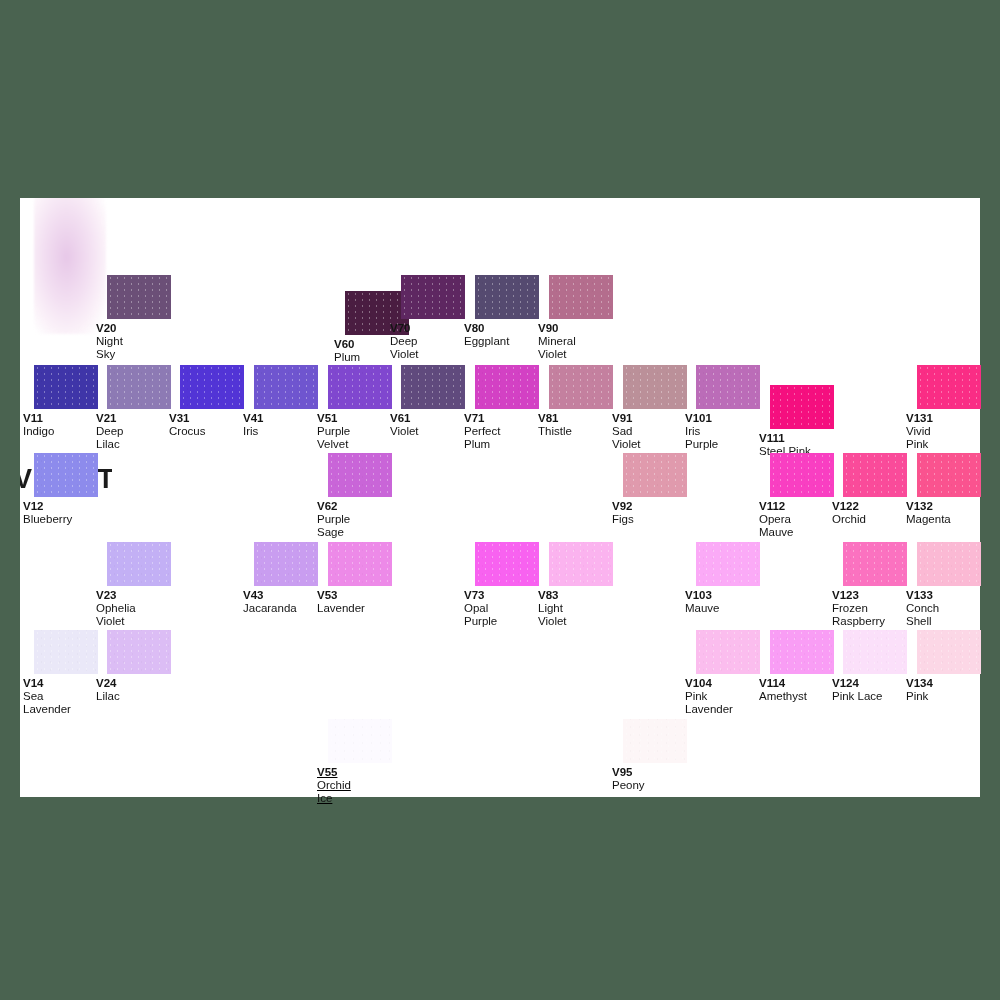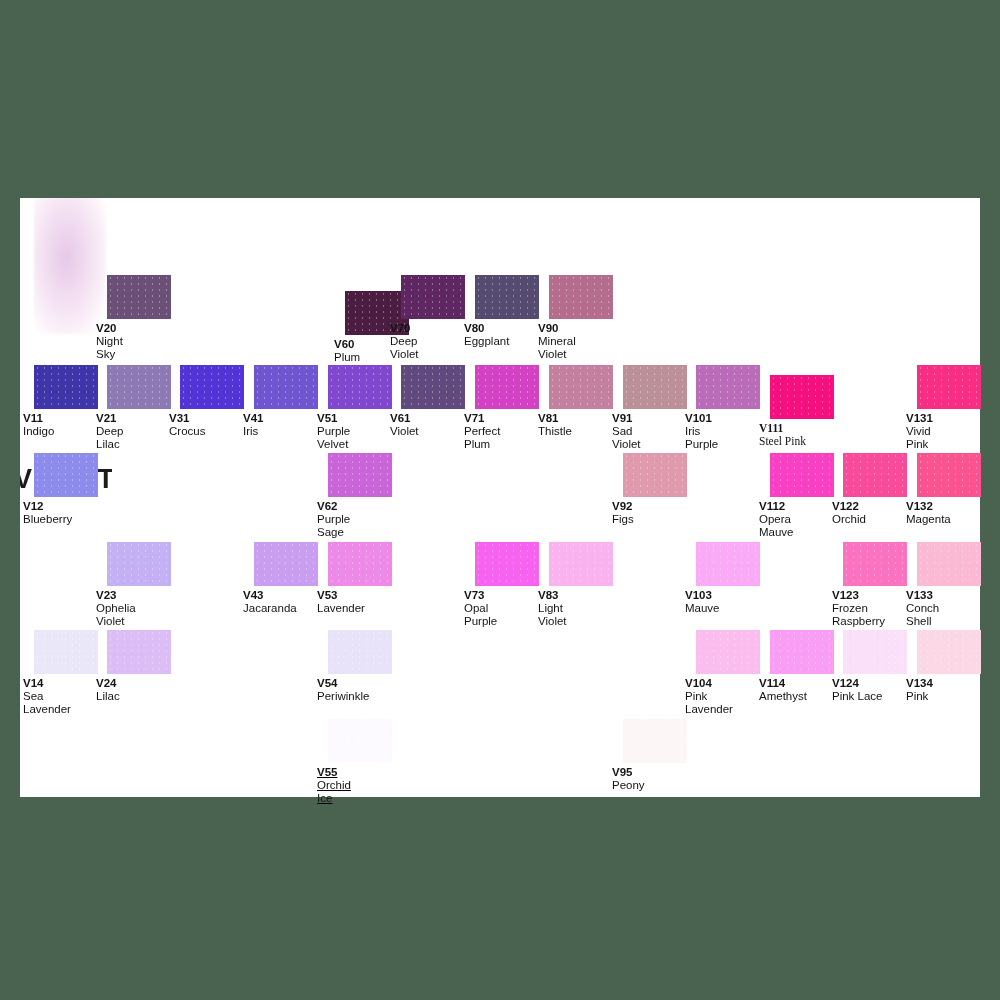--- a/index.html
+++ b/index.html
@@ -187,21 +187,21 @@
       <div class="swatch-code">V91</div>
       <div class="swatch-name">Sad
 Violet</div>
     </div>
     <div class="swatch-cell" style="left: 685px; top: 365px;">
       <div class="swatch-chip" style="background: rgb(187, 108, 184);"></div>
       <div class="swatch-code">V101</div>
       <div class="swatch-name">Iris
 Purple</div>
     </div>
-    <div class="swatch-cell" style="left: 759px; top: 375px; font-family: Liberation Serif, serif;">
+    <div class="swatch-cell" style="left: 759px; top: 385px;">
       <div class="swatch-chip" style="background: rgb(245, 15, 127);"></div>
       <div class="swatch-code">V111</div>
       <div class="swatch-name">Steel Pink</div>
     </div>
     <div class="swatch-cell" style="left: 906px; top: 365px;">
       <div class="swatch-chip" style="background: rgb(250, 45, 133);"></div>
       <div class="swatch-code">V131</div>
       <div class="swatch-name">Vivid
 Pink</div>
     </div>
@@ -286,25 +286,20 @@
       <div class="swatch-chip" style="background: rgb(234, 232, 248);"></div>
       <div class="swatch-code">V14</div>
       <div class="swatch-name">Sea
 Lavender</div>
     </div>
     <div class="swatch-cell" style="left: 96px; top: 630px;">
       <div class="swatch-chip" style="background: rgb(220, 189, 245);"></div>
       <div class="swatch-code">V24</div>
       <div class="swatch-name">Lilac</div>
     </div>
-    <div class="swatch-cell" style="left: 317px; top: 630px;">
-      <div class="swatch-chip" style="background: rgb(232, 227, 248);"></div>
-      <div class="swatch-code">V54</div>
-      <div class="swatch-name">Periwinkle</div>
-    </div>
     <div class="swatch-cell" style="left: 685px; top: 630px;">
       <div class="swatch-chip" style="background: rgb(251, 189, 238);"></div>
       <div class="swatch-code">V104</div>
       <div class="swatch-name">Pink
 Lavender</div>
     </div>
     <div class="swatch-cell" style="left: 759px; top: 630px;">
       <div class="swatch-chip" style="background: rgb(249, 157, 245);"></div>
       <div class="swatch-code">V114</div>
       <div class="swatch-name">Amethyst</div>

